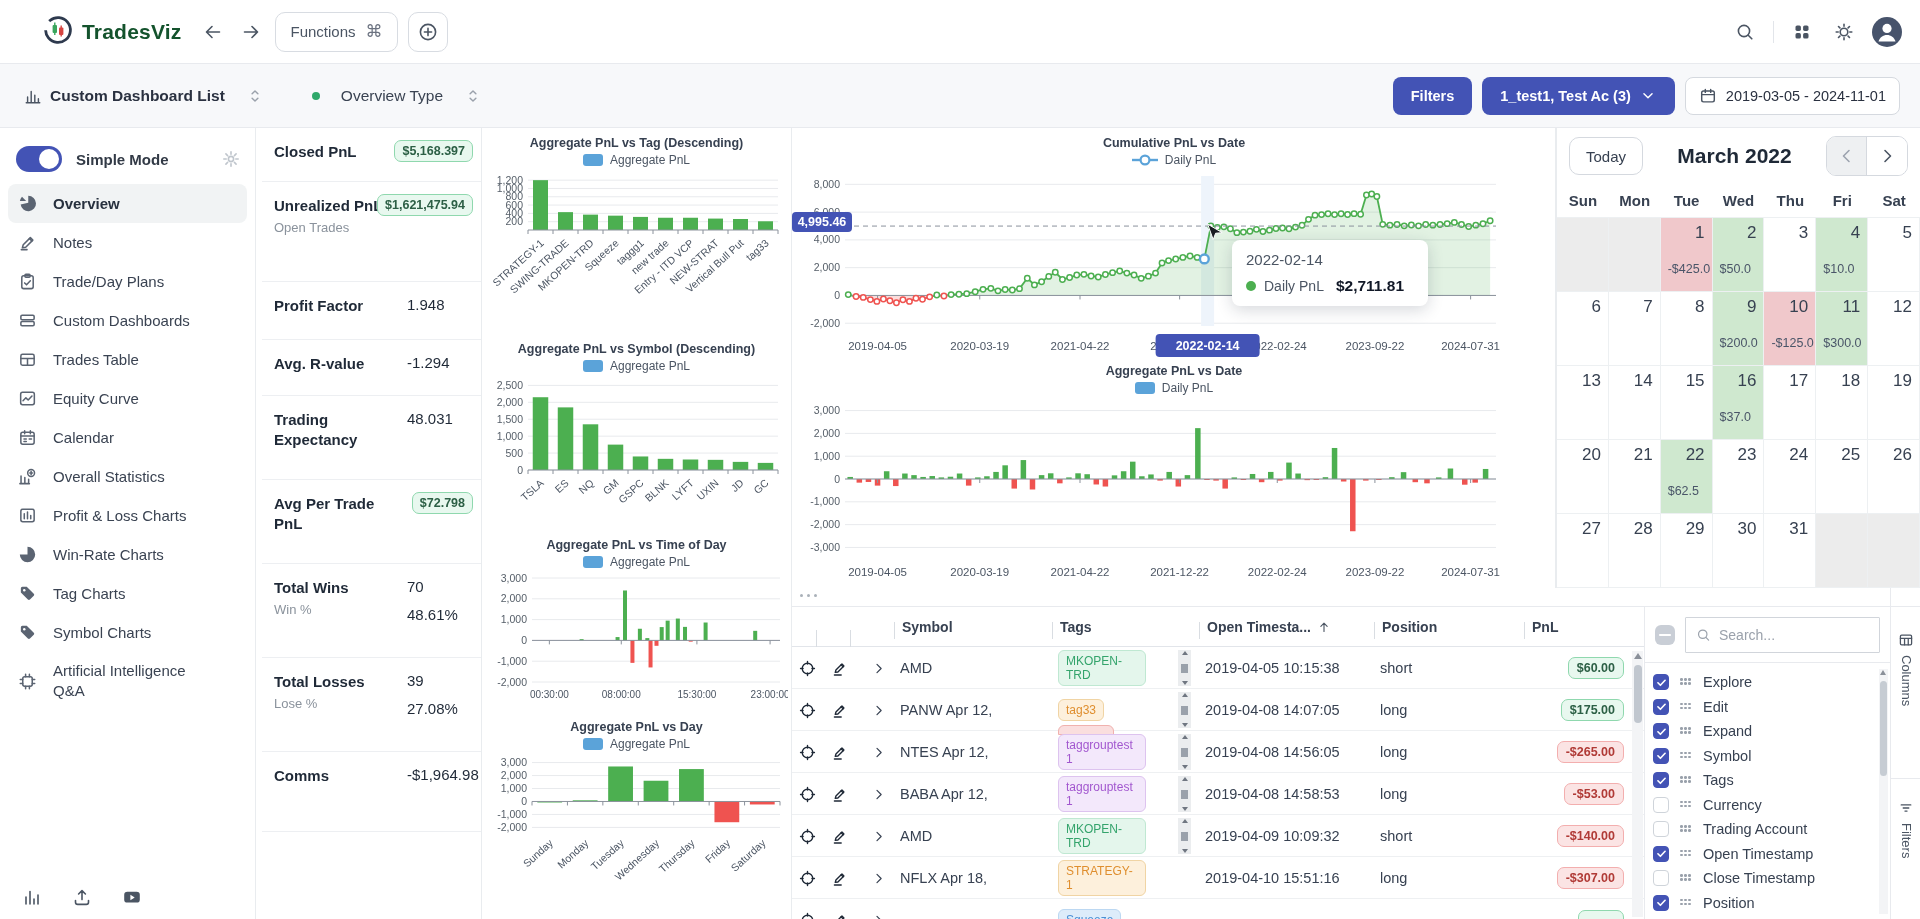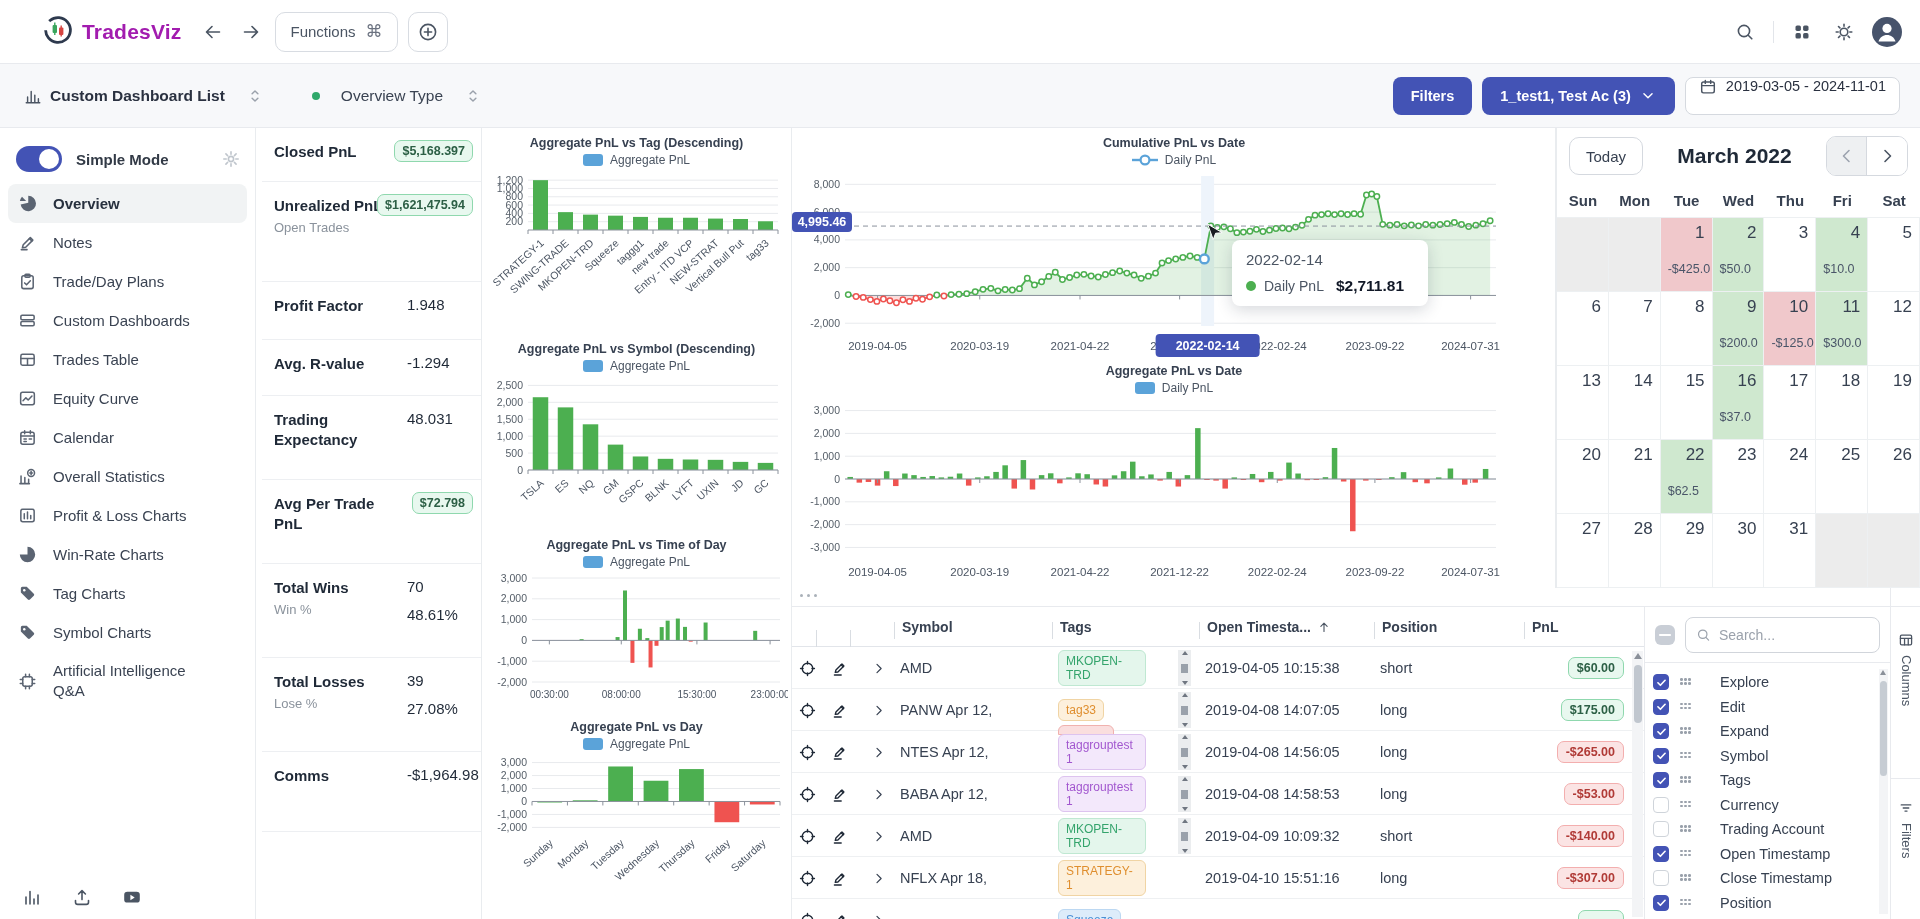--- a/index.html
+++ b/index.html
@@ -7,40 +7,40 @@
     font-family:"Liberation Sans","DejaVu Sans",sans-serif; color:#374151; }
   #app { position:relative; width:1920px; height:919px; background:#fff; }
 
   
   #topbar { position:absolute; left:0; top:0; width:1920px; height:64px; background:#fff;
     border-bottom:1px solid #e8eaee; display:flex; align-items:center; padding:0 18px; z-index:30; }
   .hd-left { display:flex; align-items:center; gap:10px; }
   .icon-btn { background:none; border:none; color:#4b5563; display:inline-flex; align-items:center;
     justify-content:center; cursor:pointer; padding:4px; }
   .brand { display:flex; align-items:center; gap:8px; margin:0 8px 0 6px; }
-  .brand-name { font-size:21px; font-weight:700; color:#a21caf; letter-spacing:.2px; }
+  .brand-name { font-size:21px; font-weight:700; color:#14532d; letter-spacing:.2px; }
   .btn-outline { display:inline-flex; align-items:center; gap:10px; border:1px solid #d8dce2;
     background:#fff; border-radius:10px; height:40px; padding:0 14px; font-size:15px; color:#4b5563; cursor:pointer; }
   .btn-outline .cmd { font-size:17px; color:#6b7280; }
   .btn-outline.icon-only { padding:0 9px; }
   .hd-right { margin-left:auto; display:flex; align-items:center; gap:14px; }
   .hd-divider { width:1px; height:22px; background:#e2e5ea; }
   .avatar { width:30px; height:30px; border-radius:50%; background:#47536b; display:flex;
     align-items:center; justify-content:center; cursor:pointer; }
 
   
   #toolbar { position:absolute; left:0; top:64px; width:1920px; height:64px; background:#f7f8fa;
     border-bottom:1px solid #e8eaee; display:flex; align-items:center; padding:0 20px; z-index:29; }
   .select-ctl { display:flex; align-items:center; gap:21px; cursor:pointer; }
   .select-label { font-size:15.5px; font-weight:700; color:#2a3140; }
   .green-dot { width:8px; height:8px; border-radius:50%; background:#2fa86a; }
   .tb-right { margin-left:auto; display:flex; align-items:center; gap:10px; }
   .btn-primary { background:var(--accent); color:#fff; border:none; border-radius:8px; height:38px;
     padding:0 18px; font-size:14.5px; font-weight:600; cursor:pointer; display:inline-flex; align-items:center; gap:8px; }
-  .date-field { display:flex; gap:9px; background:#fff; border:1px solid #d5d9df;
+  .date-field { display:flex; align-items:center; gap:9px; background:#fff; border:1px solid #d5d9df;
     border-radius:8px; height:38px; padding:0 13px; font-size:14.5px; color:#2a3140; cursor:pointer; }
 
   
   #sidebar { position:absolute; left:0; top:128px; width:256px; height:791px; background:#fff;
     border-right:1px solid #e9ecef; }
   .sb-top { display:flex; align-items:center; margin:18px 14px 6px 16px; }
   .toggle { width:46px; height:26px; border-radius:13px; background:var(--accent); position:relative; cursor:pointer; flex:0 0 auto; }
   .toggle .knob { position:absolute; right:3px; top:3px; width:20px; height:20px; border-radius:50%; background:#fff; }
   .sb-mode-label { margin-left:14px; font-size:15px; font-weight:600; color:#323a46; }
   .sb-gear { margin-left:auto; color:#c0c6cd; }
@@ -145,33 +145,33 @@
   .v-scroll { position:absolute; right:1px; top:44px; width:11px; height:266px; background:#f3f4f6; }
   .v-scroll .sc-thumb { position:absolute; left:1.5px; top:14px; width:8px; height:58px; background:#c1c7cf; border-radius:4px; }
   .v-scroll .sc-up { position:absolute; left:2px; top:2px; width:0; height:0; border-left:4px solid transparent;
     border-right:4px solid transparent; border-bottom:6px solid #8a9099; }
 
   #columns-panel { position:absolute; left:852px; top:18px; width:246px; height:313px; border-top:1px solid #e8eaee;
     border-left:1px solid #e8eaee; overflow:hidden; }
   .cp-search-row { display:flex; align-items:center; gap:10px; padding:10px 10px 9px 10px; border-bottom:1px solid #e8eaee; }
   .cp-minus { width:20px; height:20px; border-radius:6px; background:#c9ced6; color:#fff; border:none;
     display:flex; align-items:center; justify-content:center; cursor:pointer; flex:0 0 auto; }
-  .cp-search { flex:1; display:flex; align-items:center; gap:8px; border:1px solid #d1d5db; border-radius:8px;
+  .cp-search { flex:1; display:flex; align-items:center; gap:8px; border:1px solid #d1d5db; border-radius:1px;
     height:36px; padding:0 10px; color:#9aa1ab; }
   .cp-search input { border:none; outline:none; width:100%; font-size:14px; color:#374151; background:transparent;
     font-family:inherit; }
   .cp-search input::placeholder { color:#9aa1ab; }
   #cp-list { padding:7px 6px 0 8px; position:relative; }
   .col-item { display:flex; align-items:center; gap:11px; height:24.5px; cursor:pointer; }
   .cbx { width:16px; height:16px; border-radius:4px; border:1.5px solid #cfd4da; background:#fff; display:flex;
     align-items:center; justify-content:center; flex:0 0 auto; }
   .cbx.on { background:var(--accent); border-color:var(--accent); }
   .dotgrid { display:grid; grid-template-columns:repeat(3,4px); grid-template-rows:repeat(2,4px); }
   .dotgrid i { width:2.5px; height:2.5px; border-radius:50%; background:#9aa1ab; }
-  .col-label { font-size:14.5px; color:#374151;margin-left:17px; }
+  .col-label { font-size:14.5px; color:#374151; }
   .cp-scroll { position:absolute; right:2px; top:62px; width:9px; height:245px; background:#f3f4f6; }
   .cp-scroll .sc-thumb { position:absolute; left:1px; top:12px; width:7px; height:95px; background:#c6ccd3; border-radius:4px; }
   .cp-scroll .sc-up { position:absolute; left:1px; top:1px; width:0; height:0; border-left:3.5px solid transparent;
     border-right:3.5px solid transparent; border-bottom:5px solid #8a9099; }
 
   #side-tabs { position:absolute; left:1098px; top:0; width:30px; height:331px; border-left:1px solid #e8eaee; }
   .side-tab { position:absolute; left:0; width:30px; display:flex; flex-direction:column; align-items:center;
     gap:7px; color:#4b5563; cursor:pointer; }
   .side-tab .vlabel { writing-mode:vertical-rl; font-size:13px; color:#4b5563; }
   .st-border { position:absolute; left:0; width:30px; height:1px; background:#e8eaee; }

